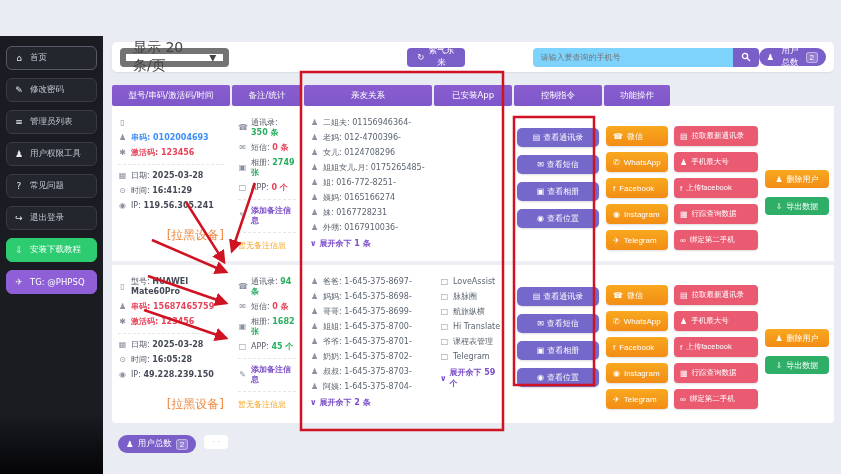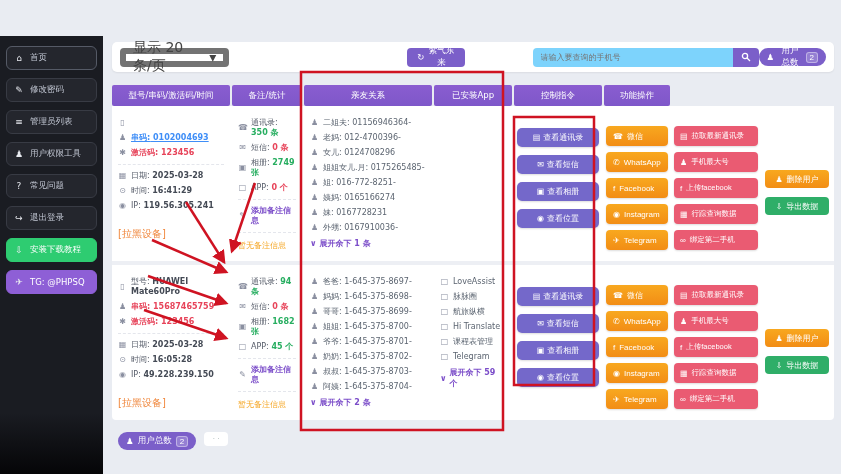--- a/index.html
+++ b/index.html
@@ -60,26 +60,26 @@
   .rowgrid { padding:8px 0 6px 0; border-bottom:4px solid #edeff4; }
   .rowgrid:last-child { border-bottom:none; }
   .cellpad { padding:4px 6px; font-size:8px; color:#5b6470; }
 
   .line { display:flex; align-items:center; gap:4px; margin-bottom:5px; line-height:1.25; }
   .line .ic { color:#8a8fa0; font-size:8px; width:9px; text-align:center; flex:none; }
   .lbl { color:#555b68; }
   .v-dark { color:#444a55; font-weight:bold; }
   .v-red { color:#e7445a; font-weight:bold; }
   .v-green { color:#27ae60; font-weight:bold; }
-  .l-blue { color:#3f8ef7; font-weight:bold;text-decoration:underline; }
+  .l-blue { color:#3f8ef7; font-weight:bold; }
   .l-red { color:#e7445a; font-weight:bold; }
   .divider { border-top:1px dashed #e4e6ec; margin:6px 0; }
   .linkp { color:#7b4dc9; font-weight:bold; font-size:8px; cursor:pointer; display:inline-flex; gap:3px; align-items:center; }
   .note-empty { color:#f5a623; font-size:8px; margin-top:7px; }
-  .blacklist { color:#f0883e; font-size:10px; margin-top:16px; cursor:pointer; }
+  .blacklist { color:#f0883e; font-size:12px; margin-top:16px; cursor:pointer;text-align:right; }
   .expand { margin-top:3px; }
 
   .btncol { display:flex; flex-direction:column; align-items:center; gap:8px; padding-top:14px; }
   .pbtn { display:flex; align-items:center; justify-content:center; gap:3px; background:#7468ca;
     color:#fff; border:none; border-radius:5px; height:19px; width:82px; font-size:8px;
     box-shadow:0 1px 2px #0002; cursor:pointer; }
   .obtn { display:flex; align-items:center; justify-content:flex-start; gap:4px; padding-left:7px;
     background:linear-gradient(#f8a81f,#f28d15); color:#fff; border:none; border-radius:4px;
     height:20px; width:62px; font-size:8px; box-shadow:0 1px 2px #0002; cursor:pointer; }
   .kbtn { display:flex; align-items:center; justify-content:flex-start; gap:4px; padding-left:6px;

